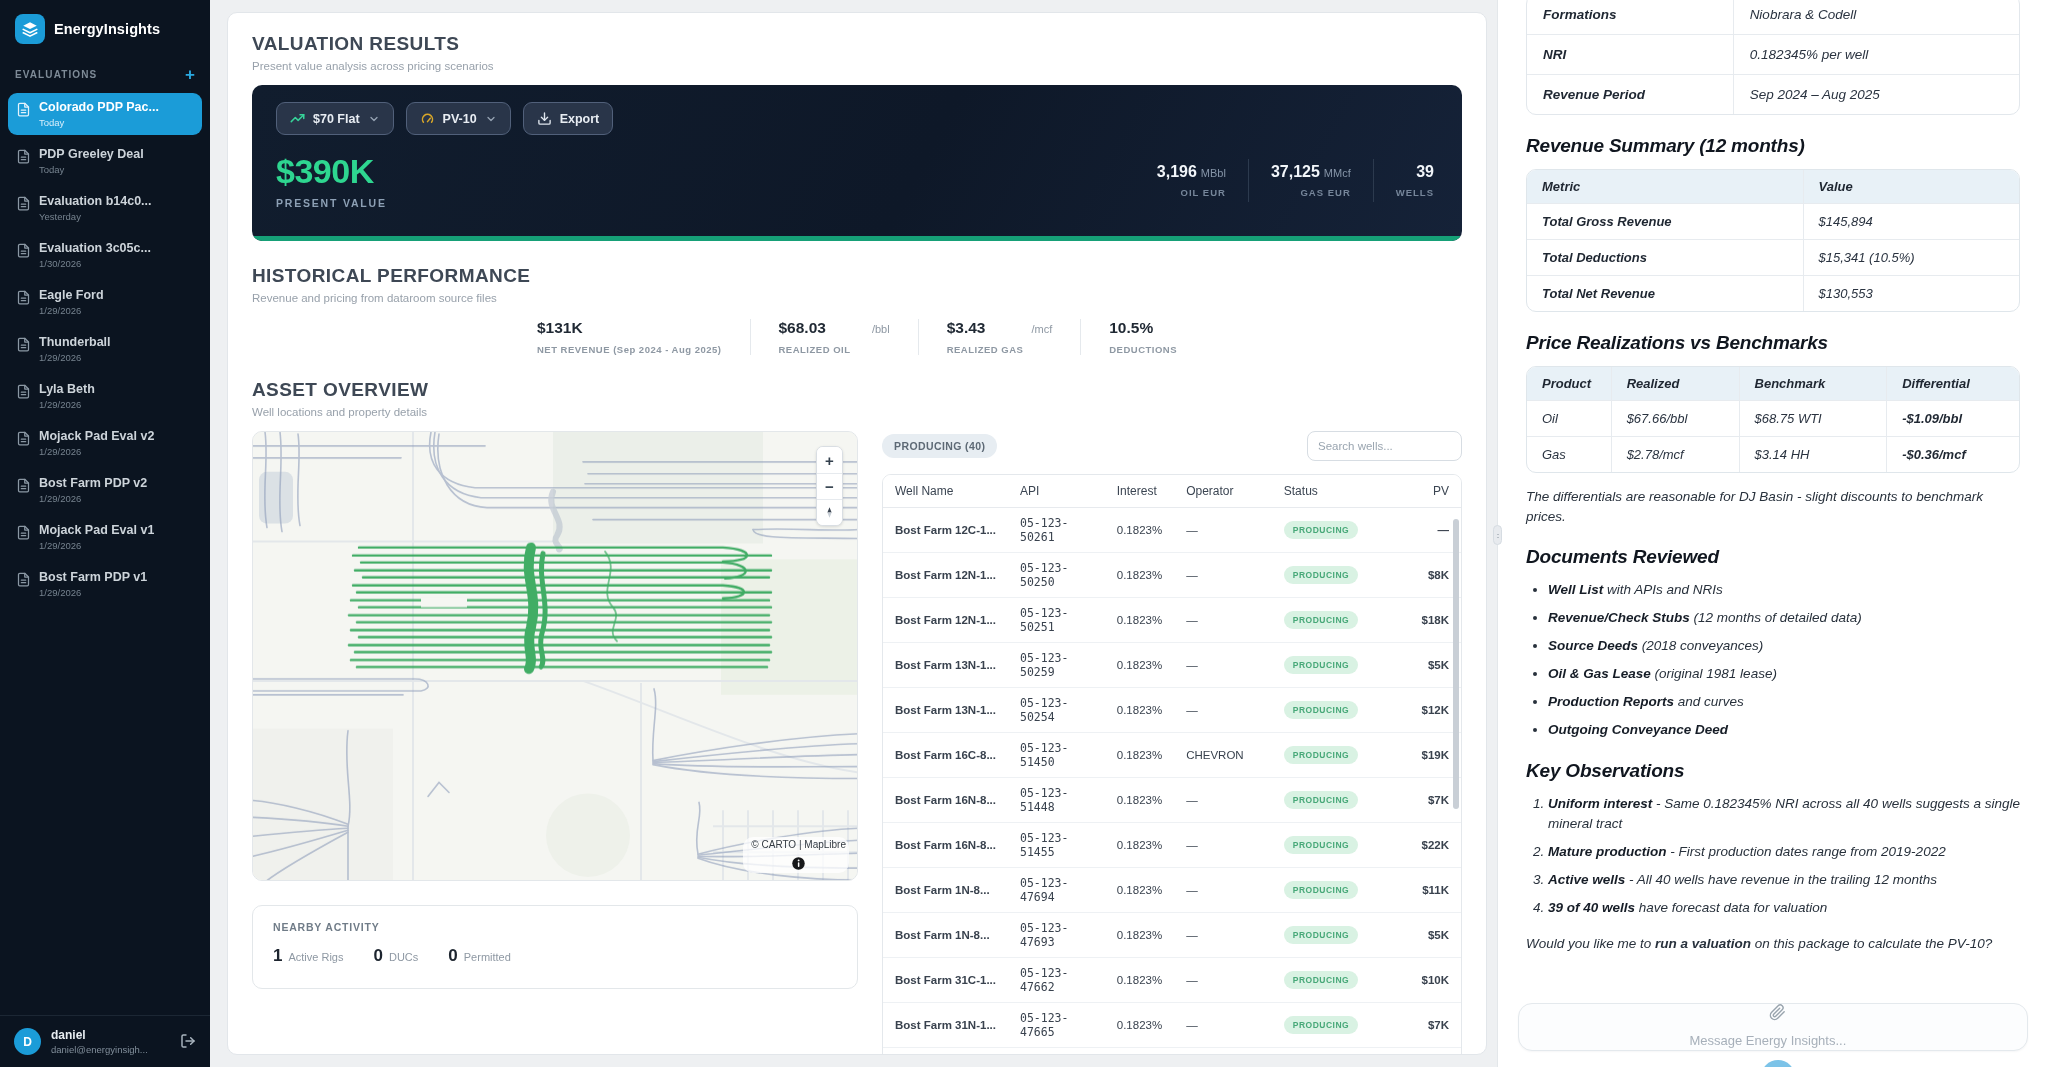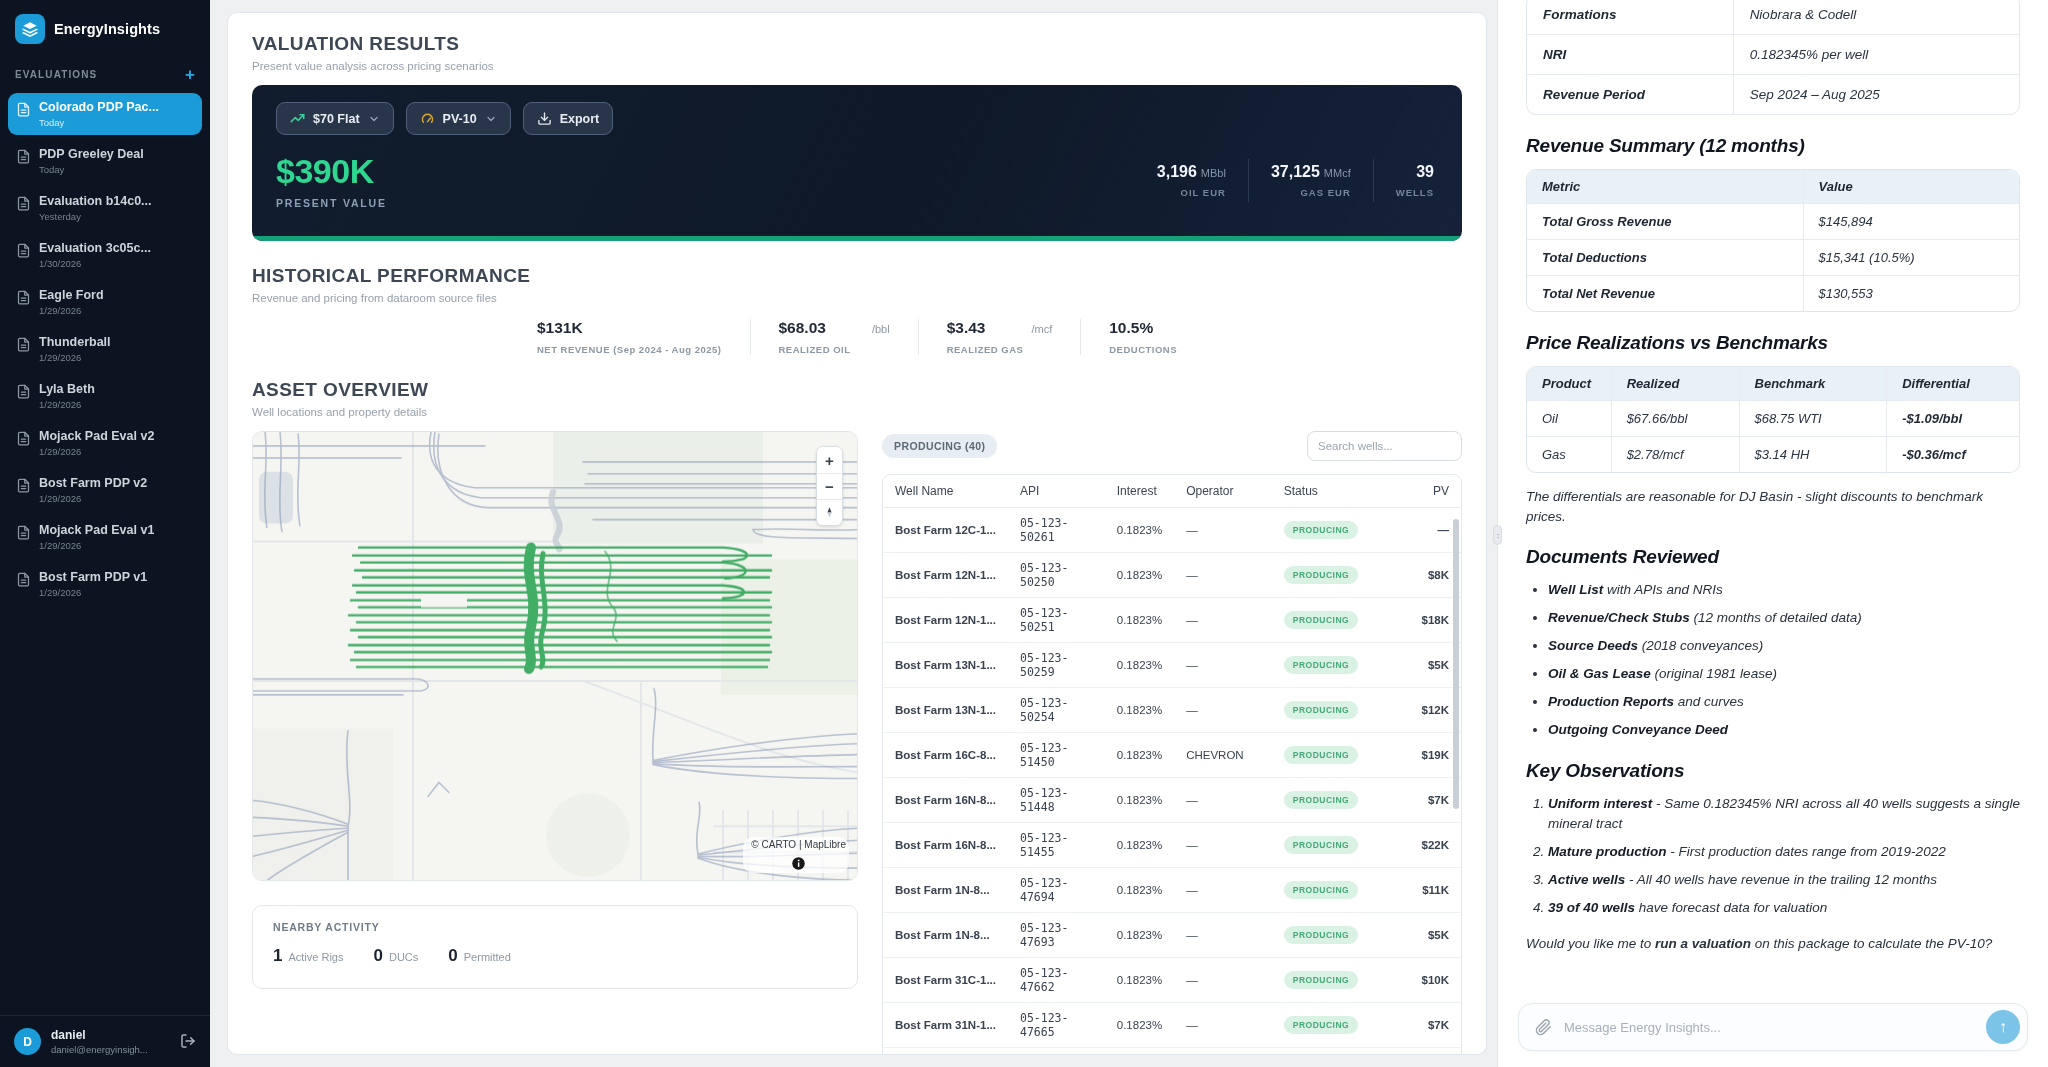--- a/index.html
+++ b/index.html
@@ -130,21 +130,21 @@
   .dtable td { font-size:13px; padding:10px 15px; border-top:1px solid #e7ebef; color:#2a3340; }
   .dtable td.b { font-weight:700; color:#1f2732; }
   .dtable td.vdiv, .dtable th.vdiv { border-left:1px solid #e7ebef; }
   .p-note { font-size:13.5px; color:#28313c; margin-top:14px; line-height:1.45; }
   .p-list { margin:2px 0 0 22px; }
   .p-list li { font-size:13.5px; color:#28313c; margin-bottom:8.5px; line-height:1.45; }
   .p-list li strong { color:#161d27; }
   .p-question { font-size:13.5px; color:#28313c; margin-top:17px; line-height:1.45; }
   .chat-wrap { padding:8px 20px 16px; }
   .chat-box { height:48px; border:1px solid #e4e9ed; border-radius:14px; background:#fcfdfe; display:flex; align-items:center;
-    gap:12px; padding:0 7px 0 16px; box-shadow:0 1px 2px rgba(20,30,40,.04); }
+    gap:12px; padding:0 7px 0 16px; box-shadow:0 1px 2px rgba(20,30,40,.04);flex-direction:column; }
   .clip { width:17px; height:17px; color:#99a4ae; flex:none; }
   .clip svg { width:17px; height:17px; }
   .chat-input { flex:1; border:none; outline:none; background:transparent; font-size:13px; color:#39424e; font-family:inherit; }
   .chat-input::placeholder { color:#a7b0ba; }
   .send-btn { width:34px; height:34px; border-radius:50%; border:none; background:#7cc3e8; color:#fff; font-size:16px;
     font-weight:700; cursor:pointer; display:flex; align-items:center; justify-content:center; flex:none; }
 </style>
 </head>
 <body>
 

